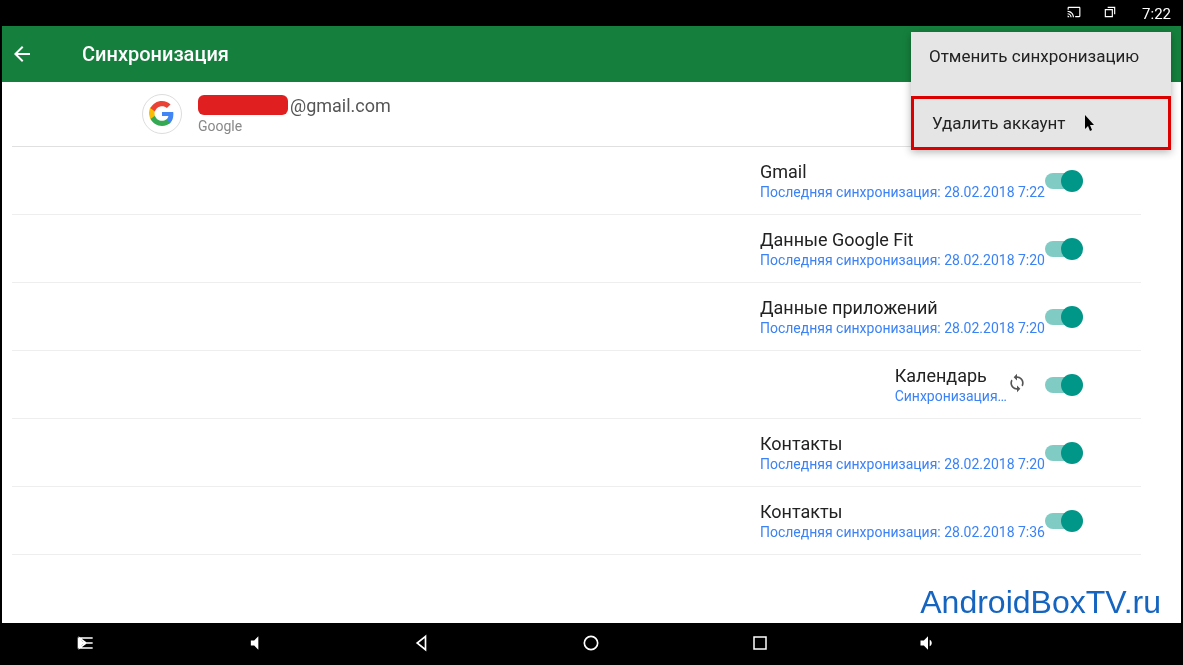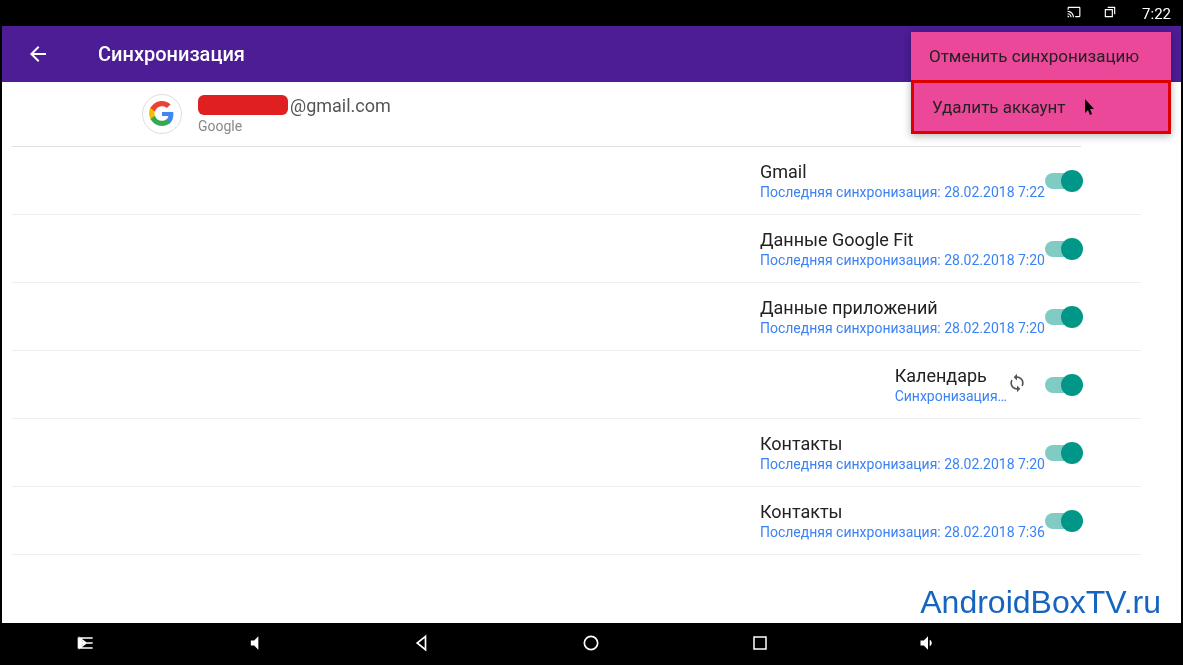--- a/index.html
+++ b/index.html
@@ -20,58 +20,59 @@
     justify-content: flex-end;
     align-items: center;
     padding: 0 10px;
     font-size: 15px;
     gap: 20px;
   }
   .status-bar .clock { margin-left: 4px; }
   .status-bar svg { fill: #fff; }
   .app-bar {
     height: 56px;
-    background: #4c1d95;
+    background: #15803d;
     color: #fff;
     display: flex;
     align-items: center;
-    padding: 0 16px;
+    padding: 0 0;
     position: relative;
   }
   .back-arrow {
     width: 40px;
     height: 40px;
     display: flex;
     align-items: center;
     justify-content: center;
     cursor: pointer;
   }
   .app-title {
     font-size: 20px;
     margin-left: 40px;
     font-weight: 500;
   }
   .dropdown-menu {
     position: absolute;
     top: 30px;
     right: 10px;
-    background: #ec4899;
+    background: #e5e5e5;
     box-shadow: 0 2px 8px rgba(0,0,0,0.3);
     z-index: 100;
     min-width: 260px;
   }
   .menu-item {
     padding: 14px 18px;
     font-size: 17px;
     color: #222;
     cursor: pointer;
     position: relative;
   }
   .menu-item.highlighted {
     border: 3px solid #d00;
+    margin-top: 16px;
   }
   .cursor-arrow {
     position: absolute;
     right: 70px;
     top: 16px;
     font-size: 16px;
     color: #000;
   }
   .content {
     padding: 0 0 0 0;

